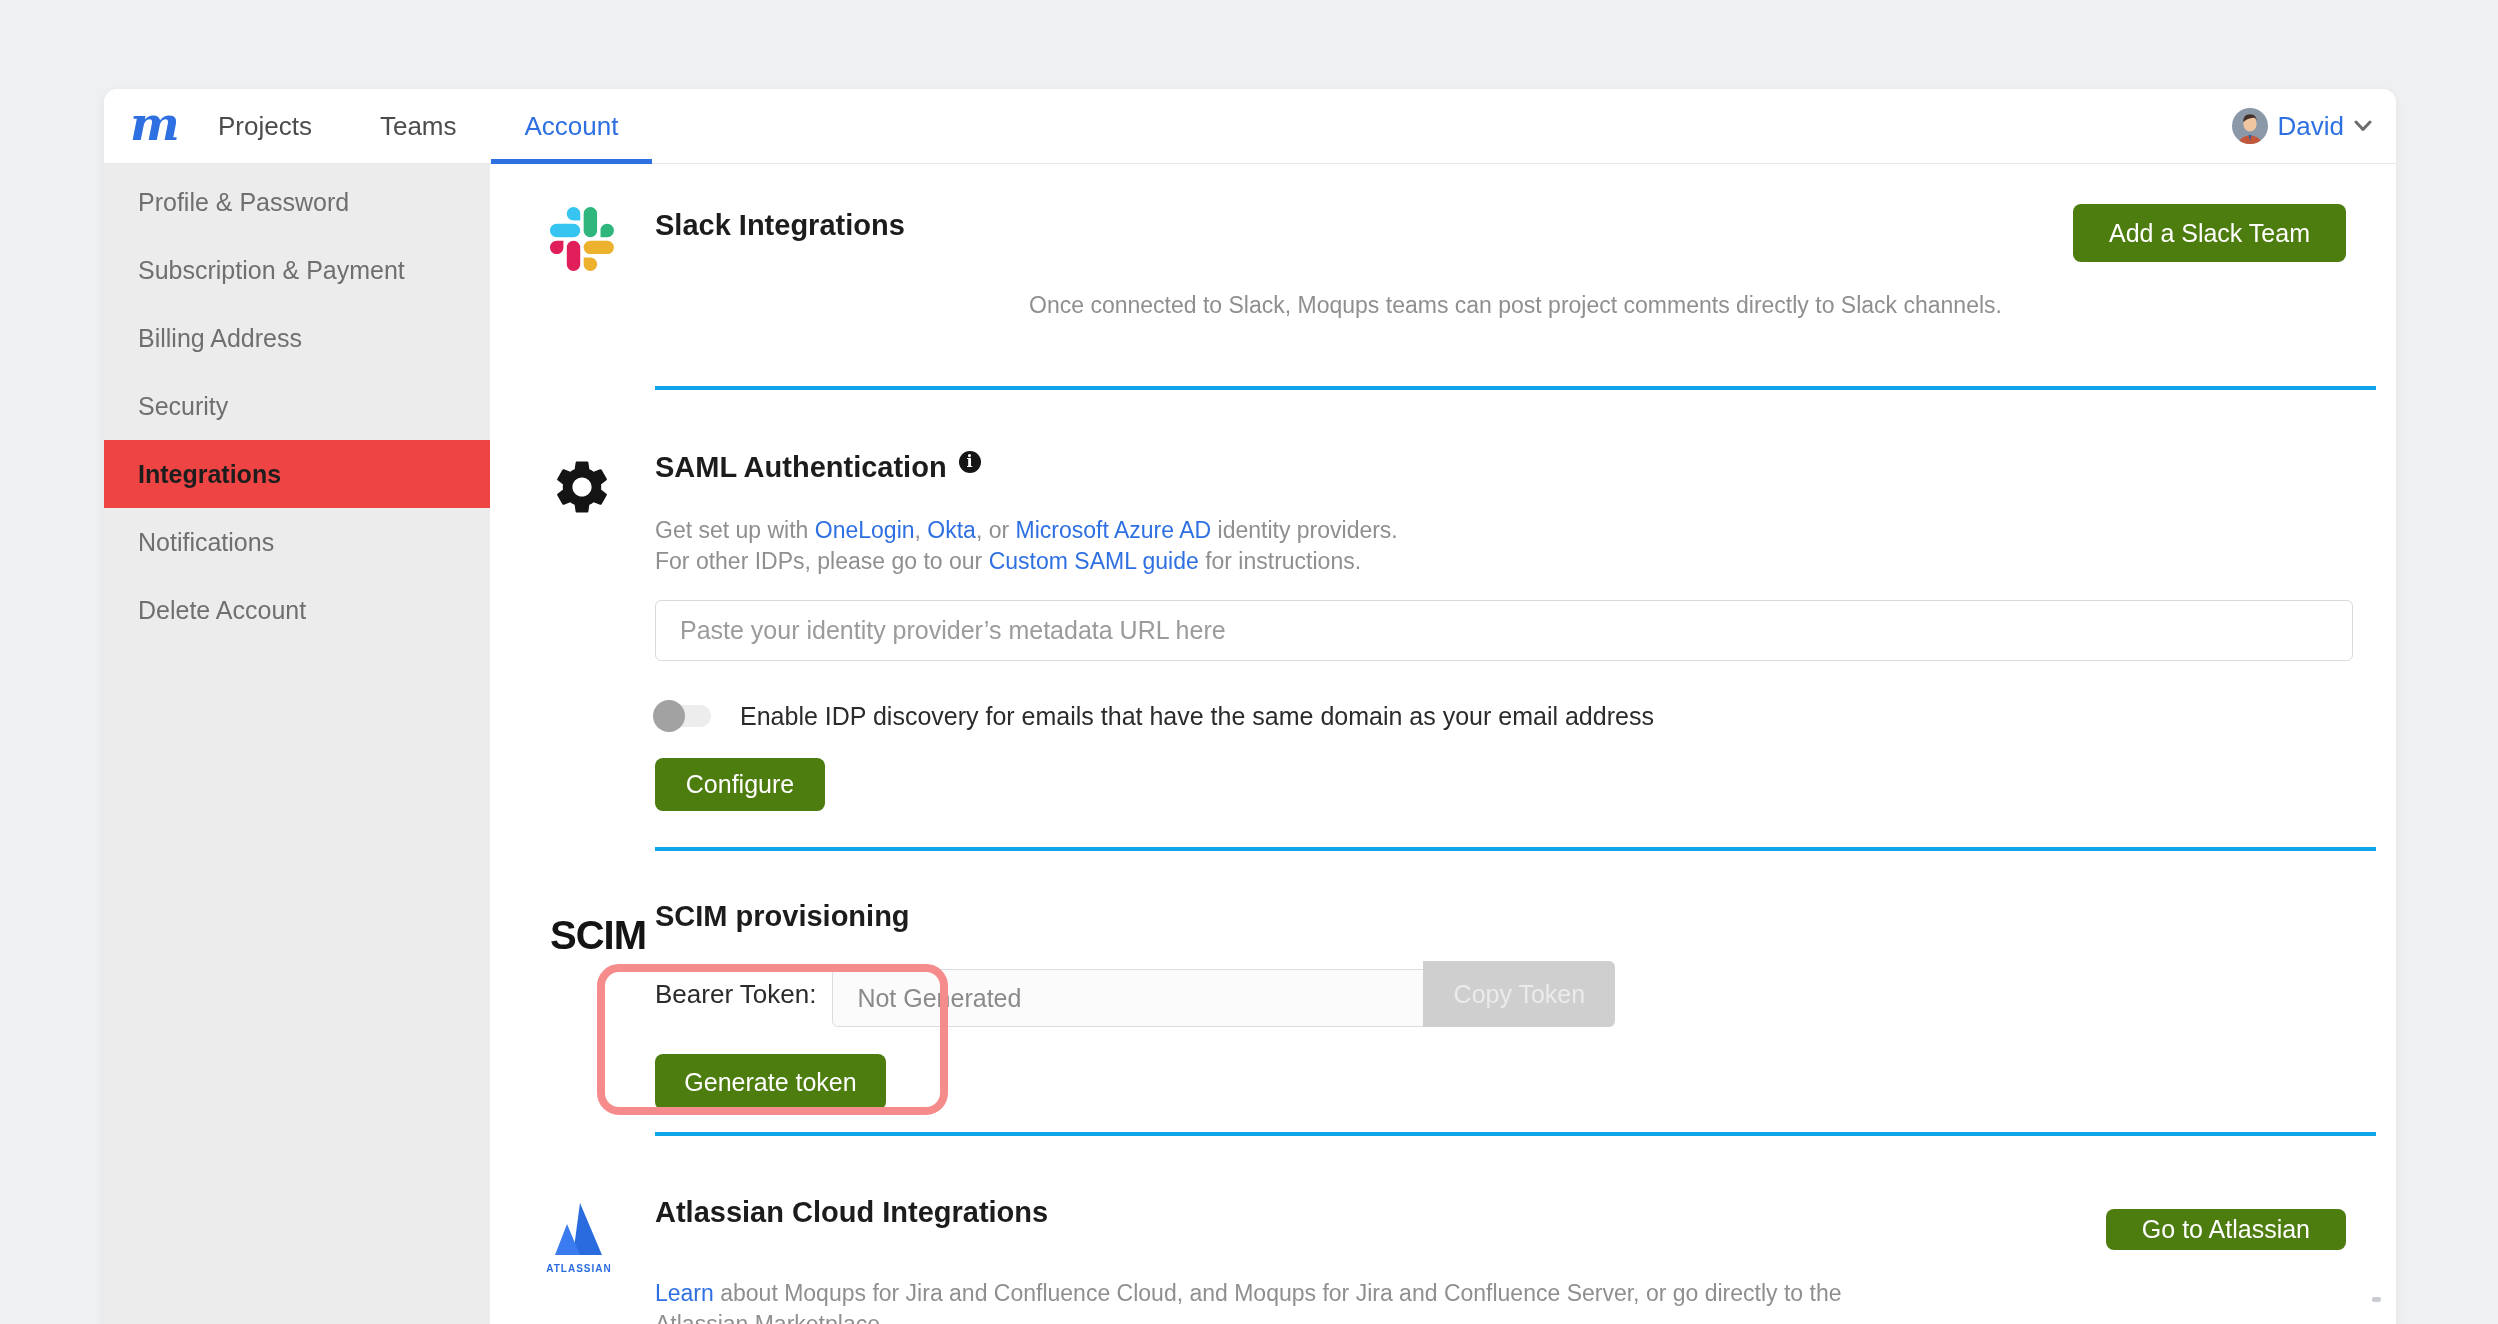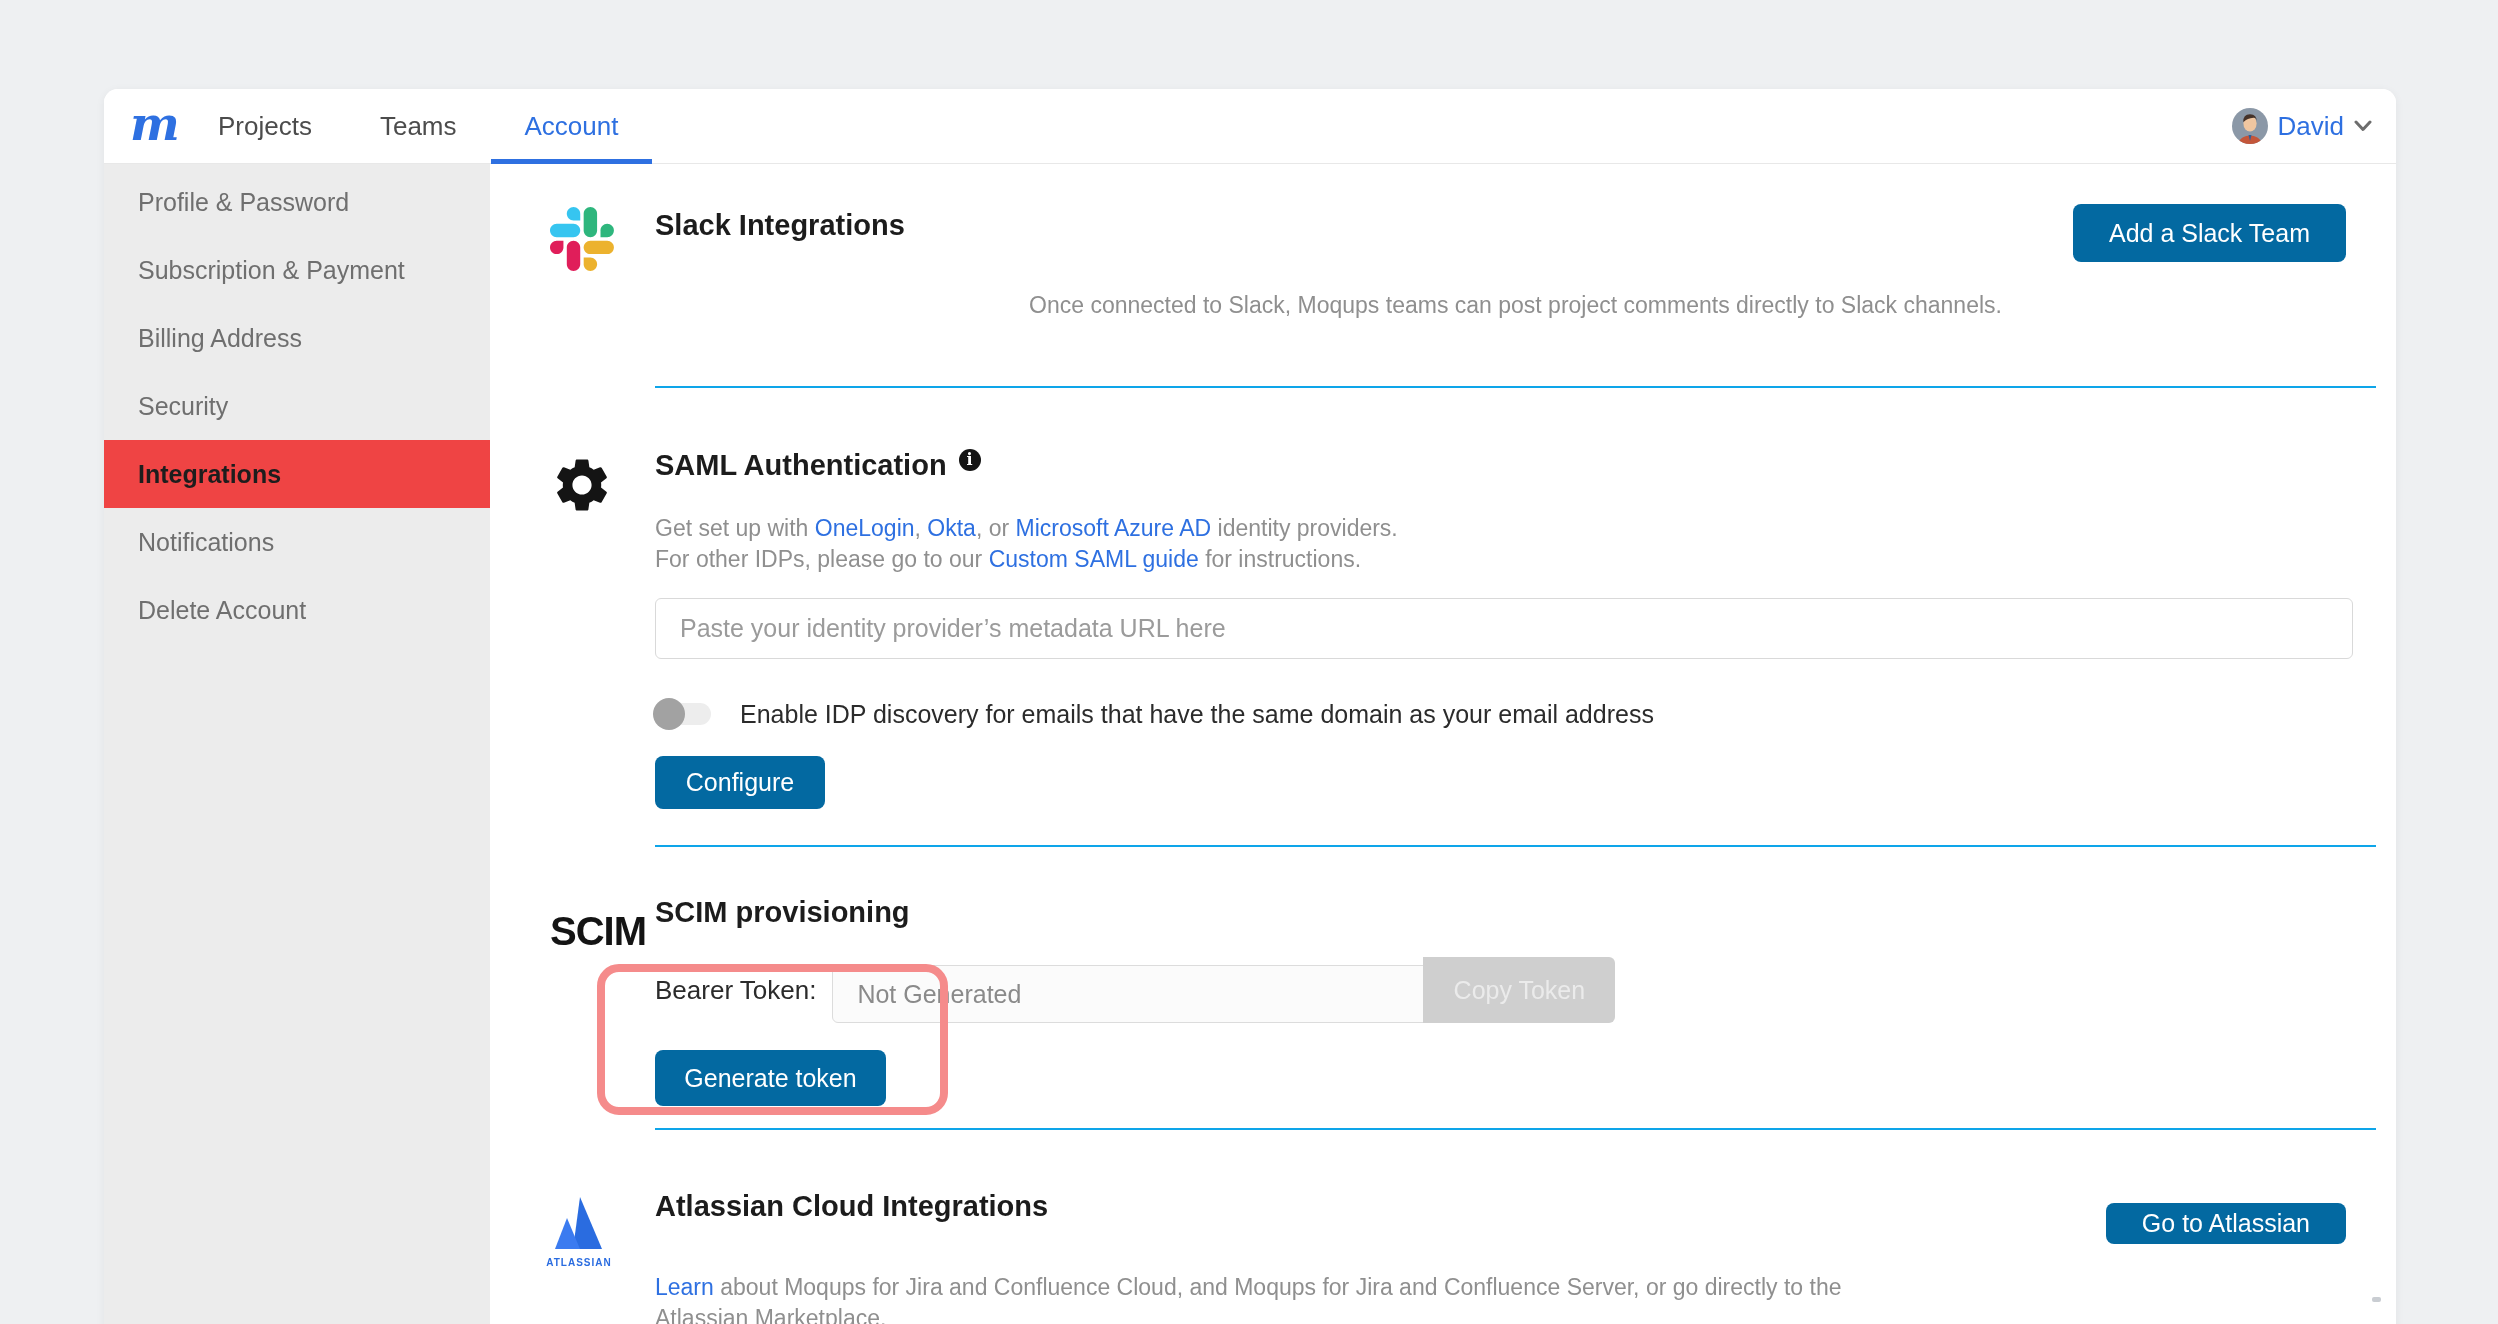--- a/index.html
+++ b/index.html
@@ -27,28 +27,28 @@
   
   .body-row { display:flex; height:1285px; }
   .sidebar { width:386px; background:#ececec; padding-top:4px; flex:none; }
   .side-item { height:68px; display:flex; align-items:center; padding-left:34px; font-size:25px; color:#6f6f6f; cursor:pointer; }
   .side-item.active { background:#ef4444; color:#1d1d1d; font-weight:bold; }
   .main { flex:1; background:#fff; padding:0 20px 0 60px; }
 
   
   .section { display:flex; }
   .icon-col { width:105px; flex:none; }
-  .content-col { flex:1; border-bottom:2px solid #0ea5e9; }
+  .content-col { flex:1; border-bottom:4px solid #0ea5e9; }
   .section:last-child .content-col { border-bottom:none; }
   .title-row { display:flex; justify-content:space-between; align-items:flex-start; }
   h2 { font-size:29px; color:#1c1c1c; line-height:34px; font-weight:bold; }
   .desc { font-size:23px; color:#8f8f8f; line-height:31px; }
   a.inline-link { color:#2e70e1; text-decoration:none; cursor:pointer; }
 
-  .btn { display:inline-flex; align-items:center; justify-content:center; background:#0369a1; color:#fff;
+  .btn { display:inline-flex; align-items:center; justify-content:center; background:#4d7c0f; color:#fff;
          font-size:25px; border:none; border-radius:8px; cursor:pointer; font-family:inherit; }
   .btn-slack { height:58px; padding:0 36px; margin:-4px 30px 0 0; }
   .btn-atl { height:41px; padding:0 36px; margin:14px 30px 0 0; }
   .btn-configure { width:170px; height:53px; margin-top:26px; }
   .btn-generate { width:231px; height:56px; }
 
   
   .sec-slack .icon-col { padding-top:43px; }
   .sec-slack .content-col { padding-top:44px; padding-bottom:65px; }
   .sec-slack .desc { margin-top:28px;text-align:center; }

